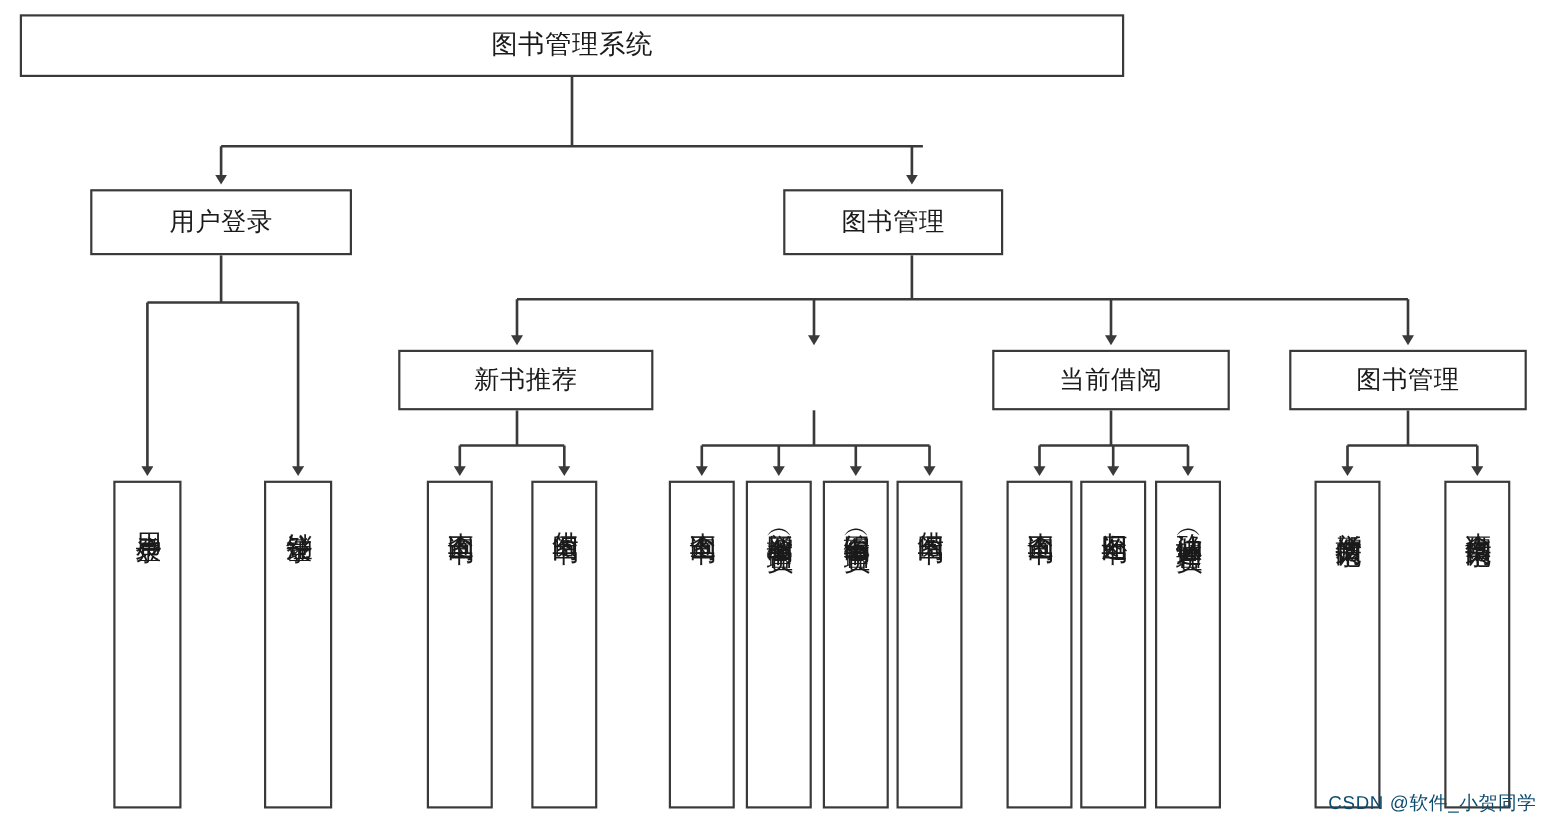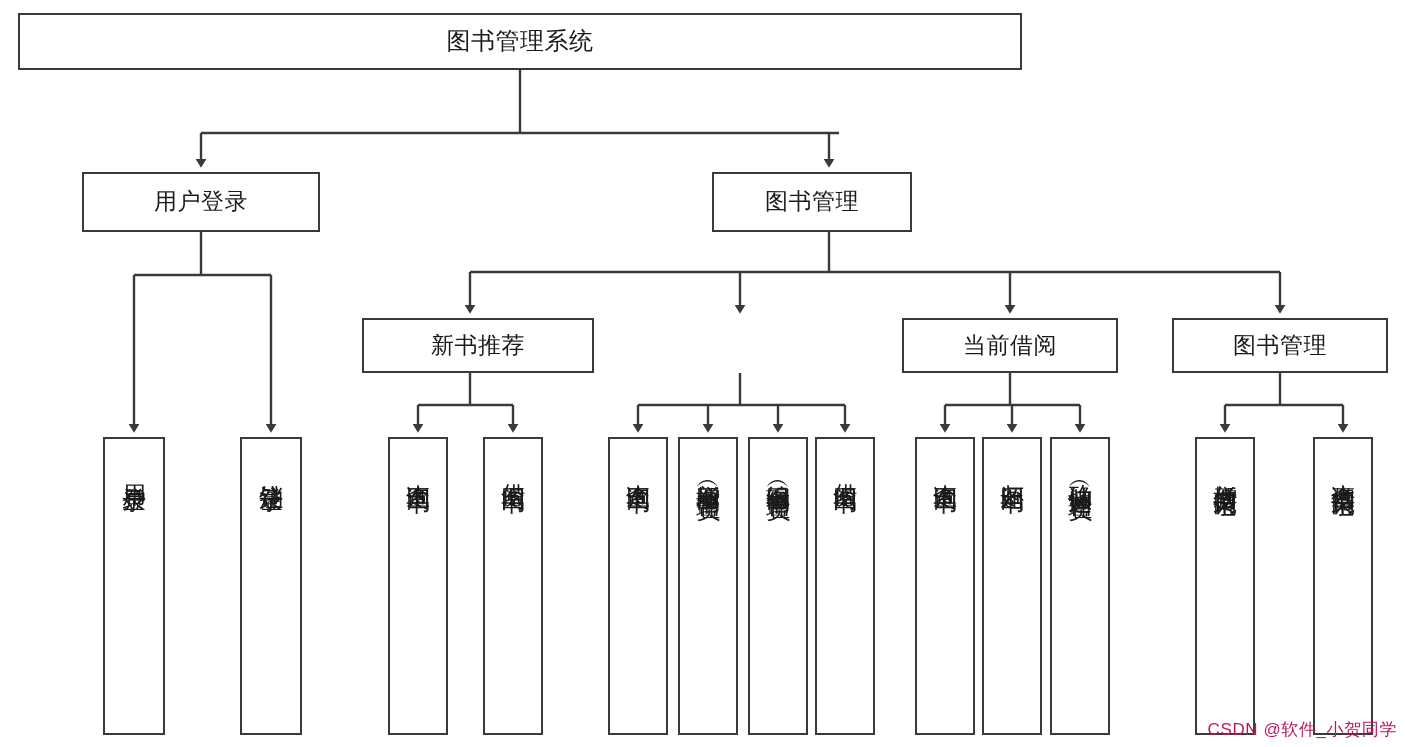--- a/index.html
+++ b/index.html
@@ -57,21 +57,21 @@
     letter-spacing: 2px;
     white-space: pre-line;
     text-align: left;
     color: #1a1a1a;
   }
   .watermark {
     position: absolute;
     right: 8px;
     bottom: 6px;
     font-size: 17px;
-    color: #be185d;
+    color: #0c4a6e;
     letter-spacing: 0.6px;
     white-space: nowrap;
     user-select: none;
   }
 </style>
 </head>
 <body>
 
 <div id="canvas">
 

